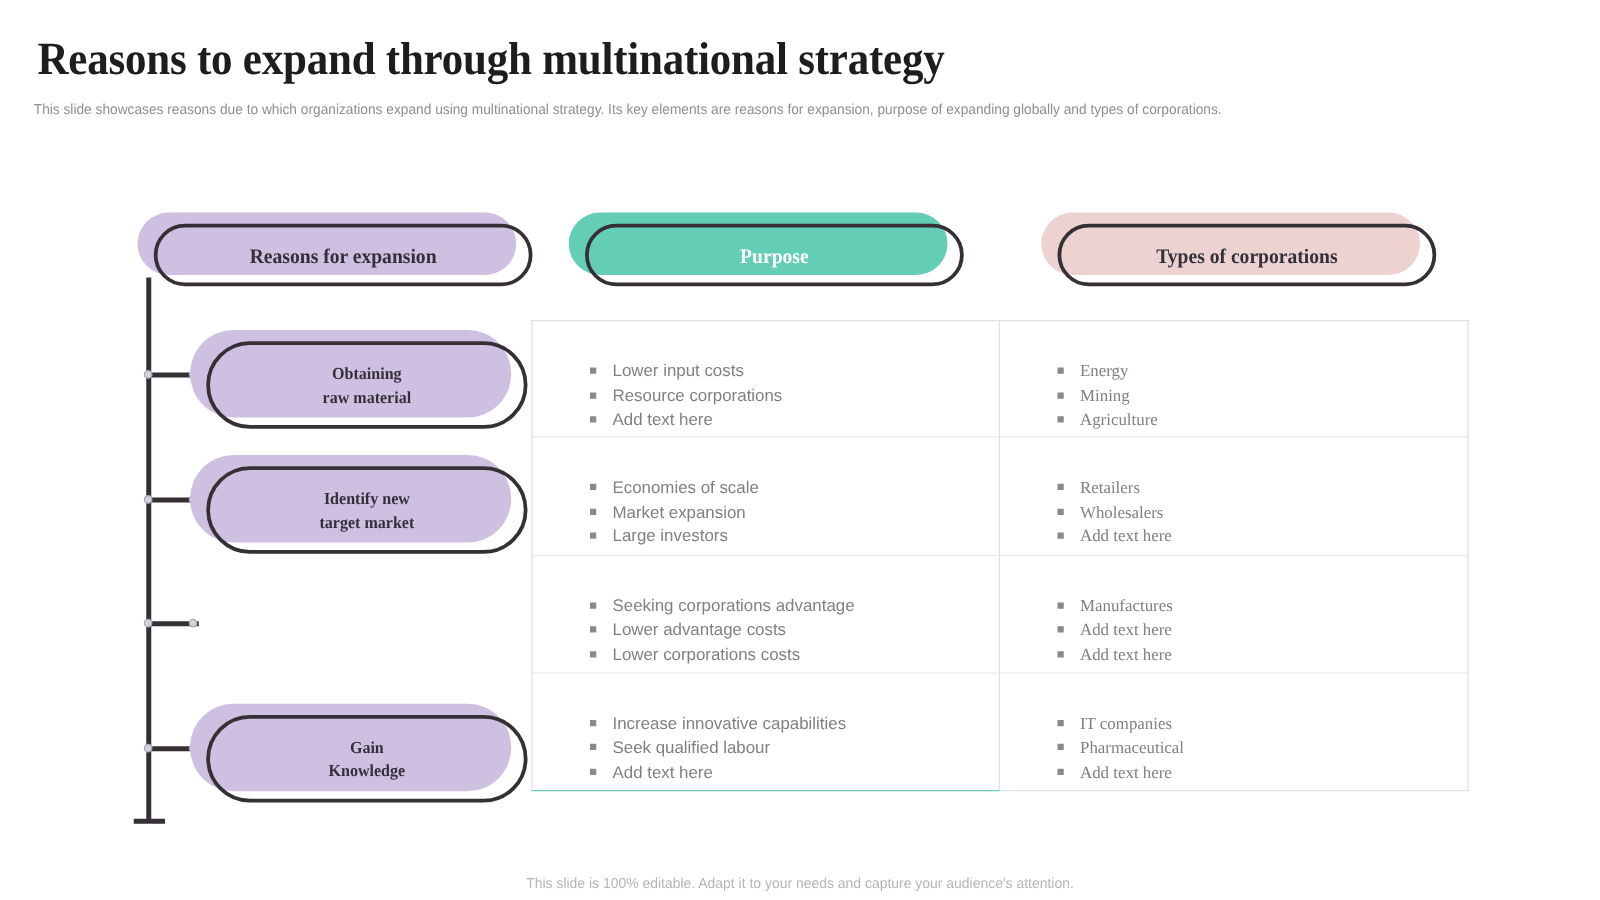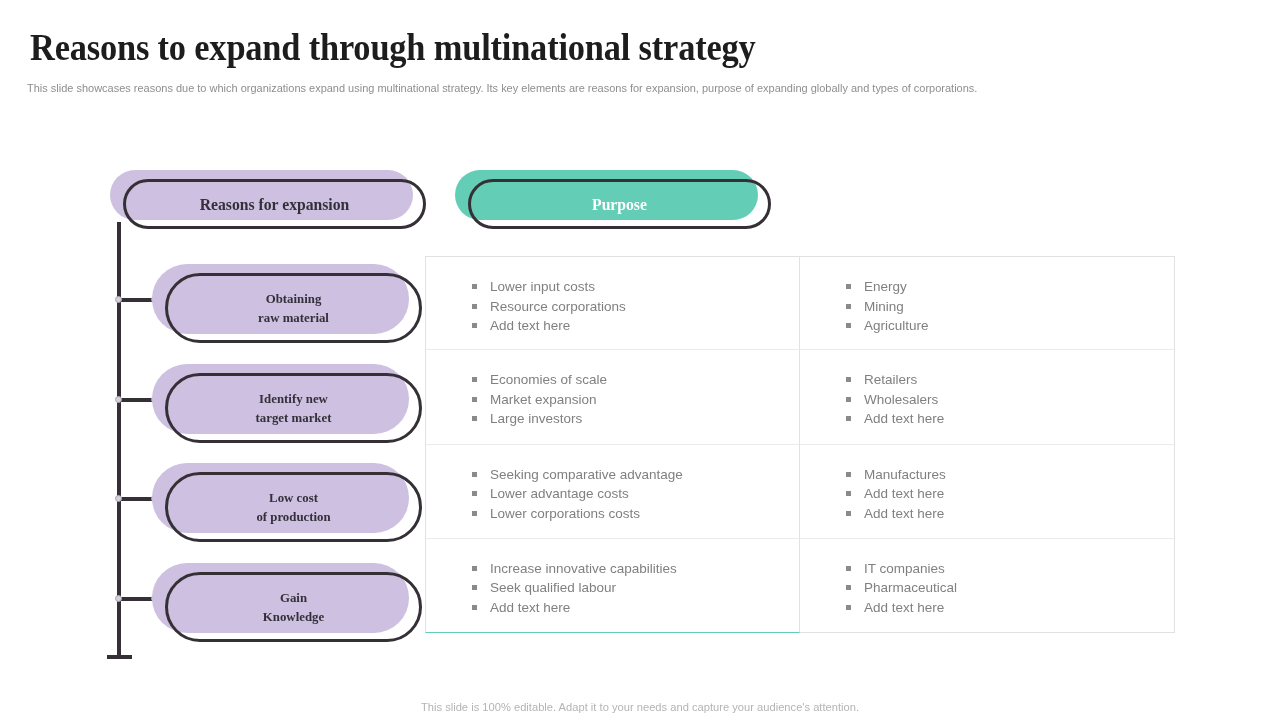--- a/index.html
+++ b/index.html
@@ -82,24 +82,24 @@
 
   
   .grid{
     position:absolute;left:425px;top:256px;width:750px;height:377px;
   }
   .grid-row{display:flex;width:100%;height:94.25px;}
   .cell{
     box-sizing:border-box;
     border-right:1px solid #dfe1e3;
     border-bottom:1px solid #e9ebec;
-    padding:20px 0 0 46px;
+    padding:30px 0 0 46px;
   }
   .cell.col-purpose{width:375px;border-left:1px solid #dfe1e3;}
-  .cell.col-types{width:375px;}
+  .cell.col-types{width:375px;font-family:Liberation Serif, serif;}
   .grid-row:first-child .cell{border-top:1px solid #dfe1e3;}
   .grid-row:last-child .cell.col-purpose{border-bottom:1.5px solid #63cdb5;}
   .grid-row:last-child .cell.col-types{border-bottom:1px solid #dfe1e3;}
 
   .bullet-line{
     display:flex;align-items:flex-start;
     font-size:13.5px;line-height:19.5px;color:#808080;
     margin-bottom:0px;
     white-space:nowrap;
   }
@@ -148,47 +148,44 @@
     <div class="frame"></div>
     <div class="label">Purpose</div>
   </div>
 
   <div class="pill head-pill" style="left:110px;top:170px;width:303px;">
     <div class="plate" style="background:#cdc0e0;"></div>
     <div class="frame"></div>
     <div class="label">Reasons for expansion</div>
   </div>
 
+  <div class="pill head-pill" style="left:833px;top:170px;width:303px;">
+    <div class="plate" style="background:#edd2d2;"></div>
+    <div class="frame"></div>
+    <div class="label">Types of corporations</div>
+  </div>
 
   <div class="pill item-pill" style="top:264px;">
     <div class="plate" style="background:#cdc0e0;"></div>
     <div class="frame"></div>
     <div class="label">
       <span>Obtaining</span>
       <span>raw material</span>
     </div>
   </div>
 
   <div class="pill item-pill" style="top:364px;text-decoration:underline;">
     <div class="plate" style="background:#cdc0e0;"></div>
     <div class="frame"></div>
     <div class="label">
       <span>Identify new</span>
       <span>target market</span>
     </div>
   </div>
 
-  <div class="pill item-pill" style="top:463px;">
-    <div class="plate" style="background:#cdc0e0;"></div>
-    <div class="frame"></div>
-    <div class="label">
-      <span>Low cost</span>
-      <span>of production</span>
-    </div>
-  </div>
 
   <div class="pill item-pill" style="top:563px;">
     <div class="plate" style="background:#cdc0e0;"></div>
     <div class="frame"></div>
     <div class="label">
       <span>Gain</span>
       <span>Knowledge</span>
     </div>
   </div>
 
@@ -253,21 +250,21 @@
             <span class="mark"></span>
             <span>Add text here</span>
           </div>
       </div>
     </div>
 
     <div class="grid-row">
       <div class="cell col-purpose">
         <div class="bullet-line">
             <span class="mark"></span>
-            <span>Seeking comparative advantage</span>
+            <span>Seeking corporations advantage</span>
           </div>
         <div class="bullet-line">
             <span class="mark"></span>
             <span>Lower advantage costs</span>
           </div>
         <div class="bullet-line">
             <span class="mark"></span>
             <span>Lower corporations costs</span>
           </div>
       </div>

